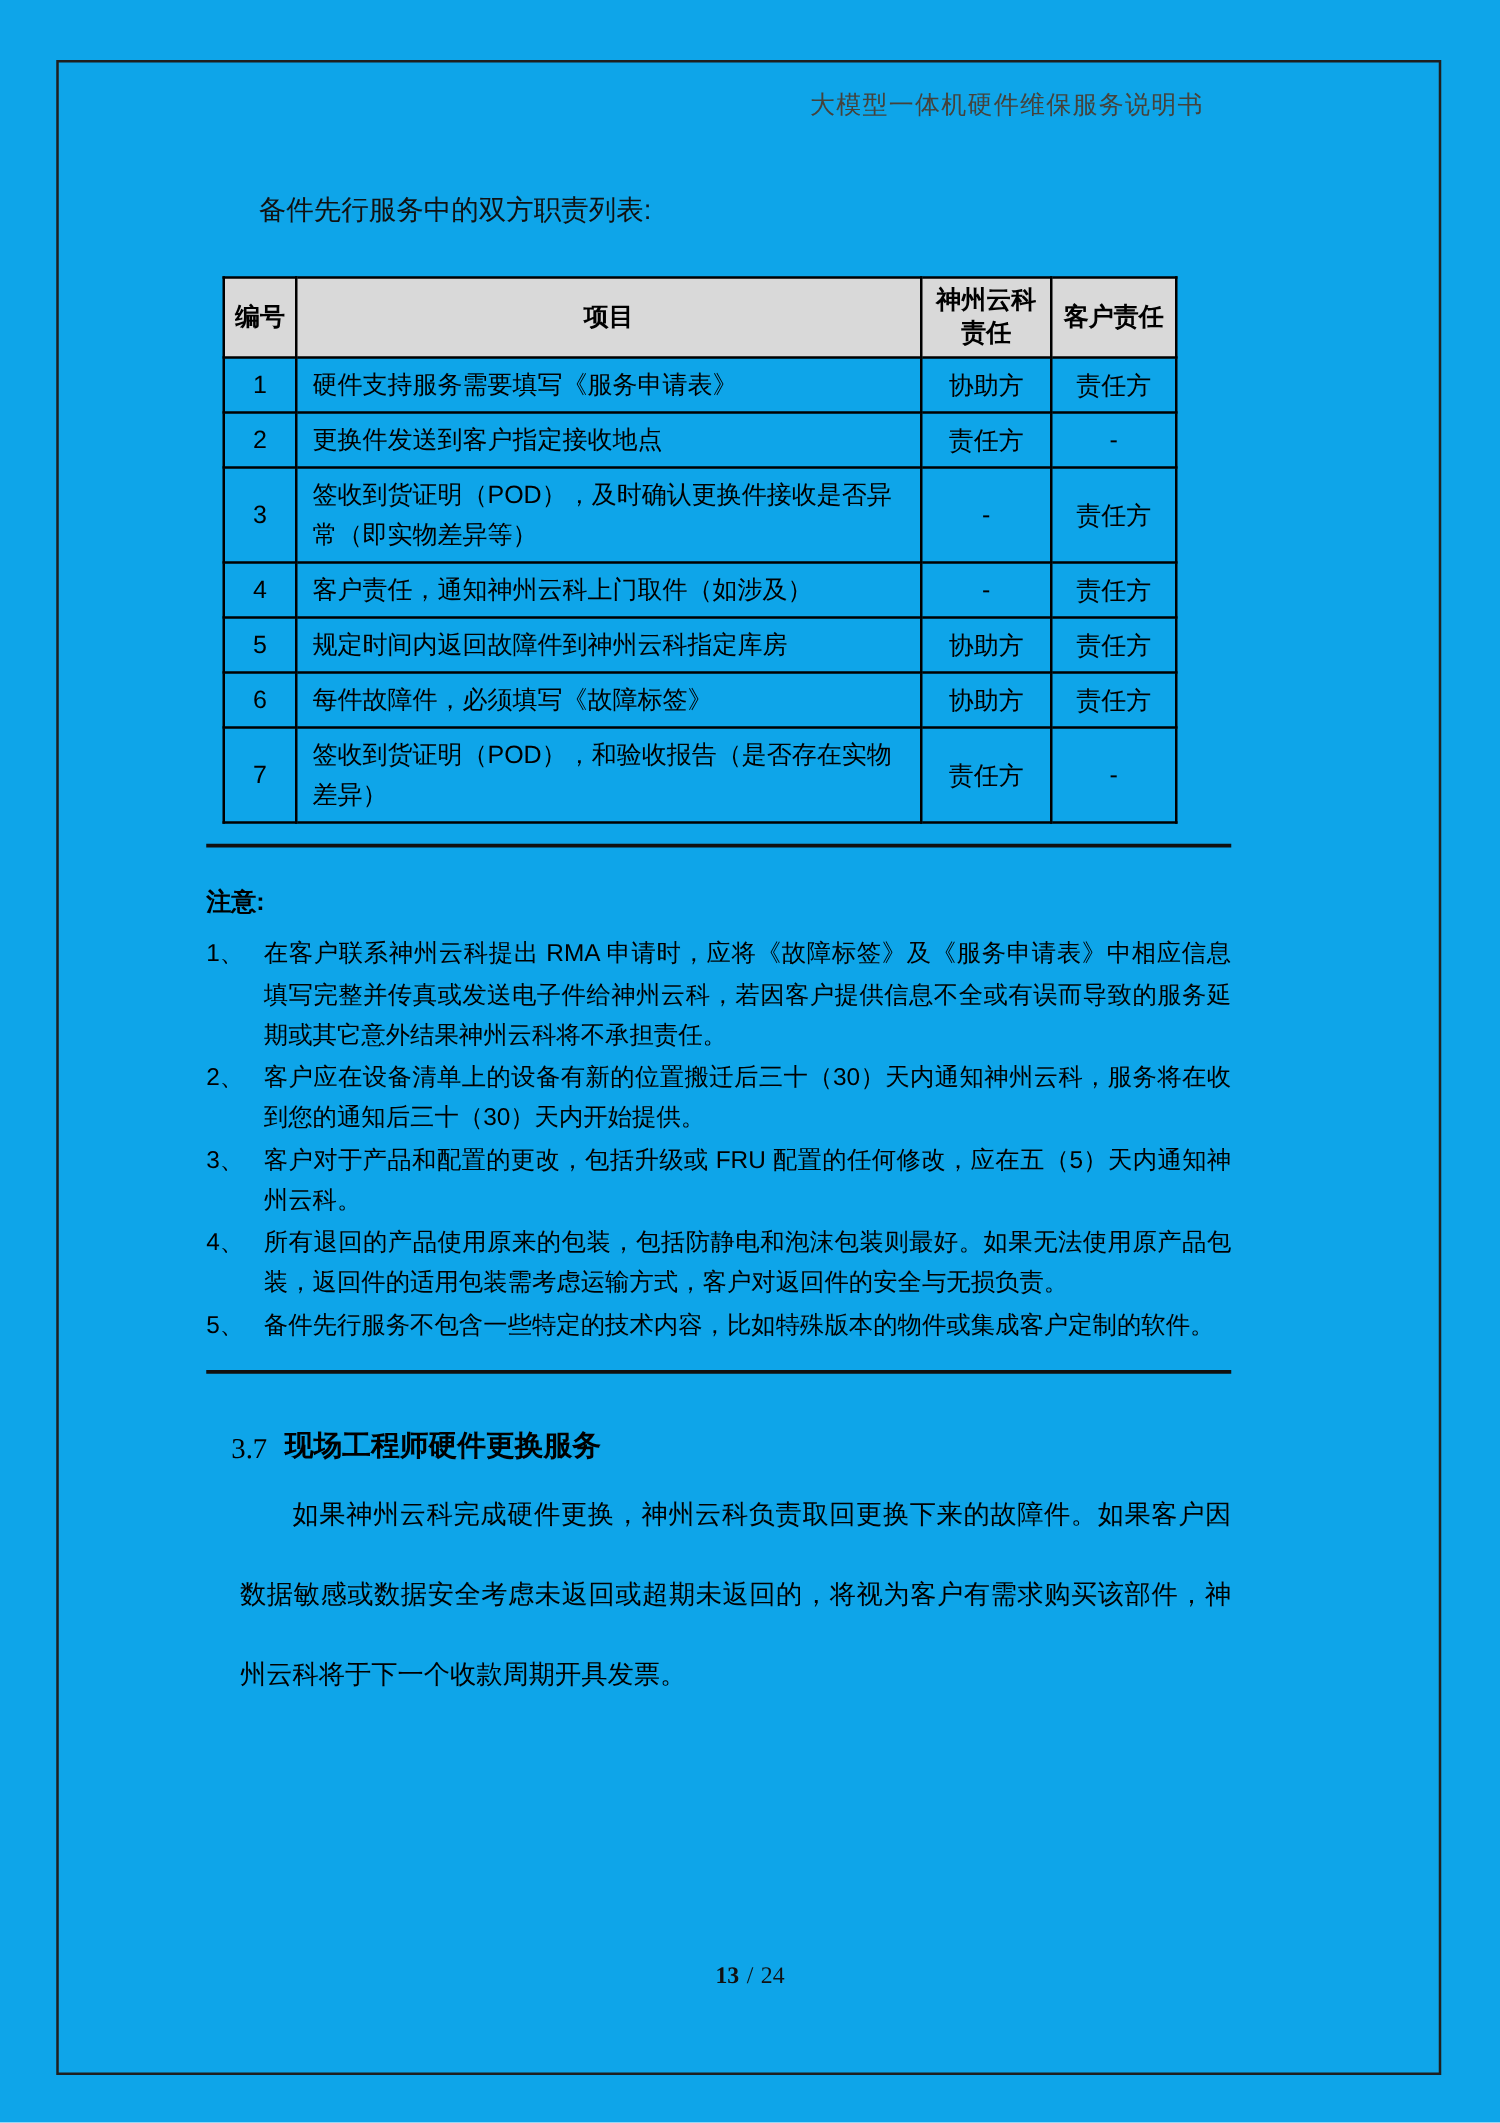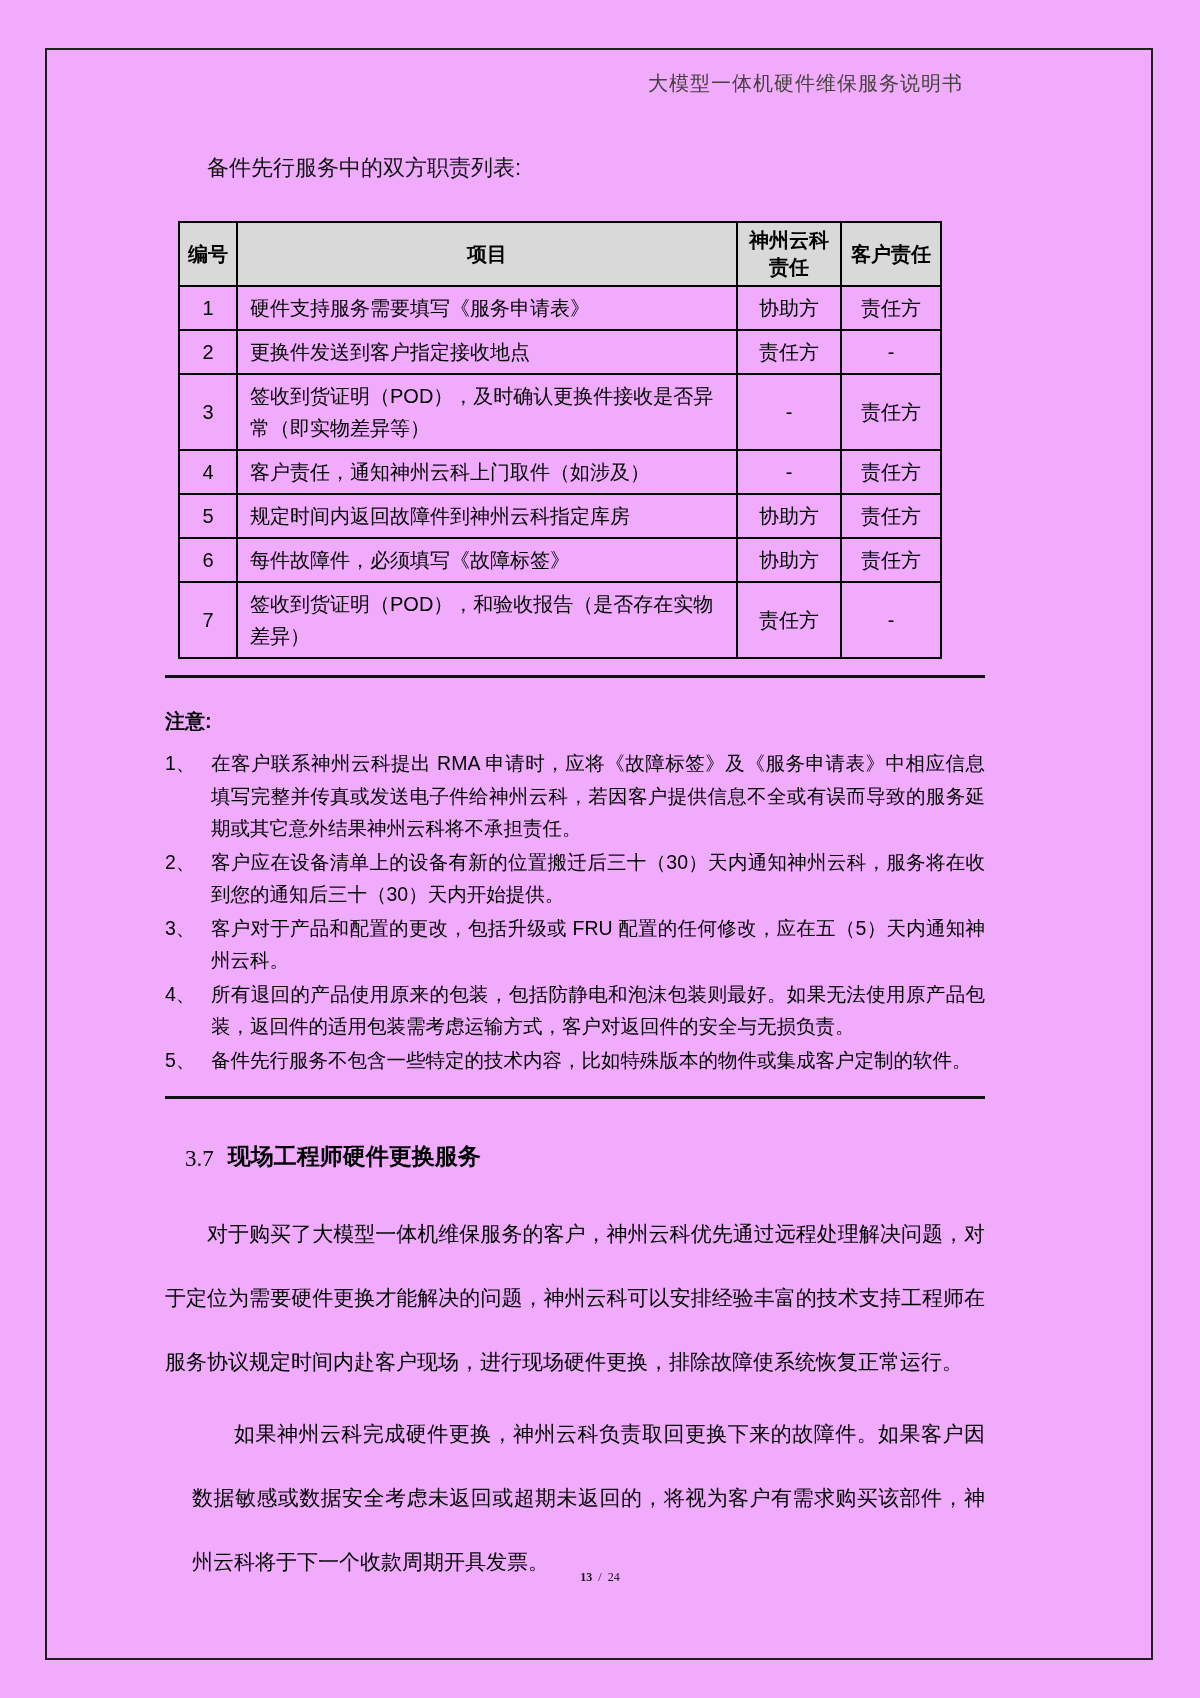--- a/index.html
+++ b/index.html
@@ -3,21 +3,21 @@
 <meta charset="utf-8">
 <style>
   * { margin: 0; padding: 0; box-sizing: border-box; }
   html, body { background: #ffffff; }
   body { font-family: "Liberation Sans", sans-serif; color: #000; }
 
   .page {
     position: relative;
     width: 1200px;
     height: 1698px;
-    background: #f0abfc;
+    background: #0ea5e9;
     overflow: hidden;
   }
 
   .frame {
     position: absolute;
     left: 45px; top: 48px;
     width: 1108px; height: 1612px;
     border: 2px solid #1f1f1f;
   }
 
@@ -123,21 +123,21 @@
     text-align: justify;
   }
   .body-para.second { margin-top: 8px; margin-left: 27px; }
 
   .footer {
     position: absolute;
     left: 0; top: 1570px;
     width: 1200px;
     text-align: center;
     font-family: "Liberation Serif", serif;
-    font-size: 12px;
+    font-size: 19px;
     color: #111;
   }
   .footer .pg-current { font-weight: bold; }
   .footer .pg-sep { padding: 0 6px; }
 </style>
 </head>
 <body>
 
 <div class="page">
   <div class="frame"></div>
@@ -239,21 +239,20 @@
       </div>
     </div>
 
     <div class="rule rule-2"></div>
 
     <div class="section-heading">
       <span class="section-number">3.7</span>
       <span class="section-title">现场工程师硬件更换服务</span>
     </div>
 
-    <div class="body-para">对于购买了大模型一体机维保服务的客户，神州云科优先通过远程处理解决问题，对于定位为需要硬件更换才能解决的问题，神州云科可以安排经验丰富的技术支持工程师在服务协议规定时间内赴客户现场，进行现场硬件更换，排除故障使系统恢复正常运行。</div>
     <div class="body-para second">如果神州云科完成硬件更换，神州云科负责取回更换下来的故障件。如果客户因数据敏感或数据安全考虑未返回或超期未返回的，将视为客户有需求购买该部件，神州云科将于下一个收款周期开具发票。</div>
 
   </div>
 
   <div class="footer">
     <span class="pg-current">13</span><span class="pg-sep">/</span><span class="pg-total">24</span>
   </div>
 </div>
 
 </body></html>

